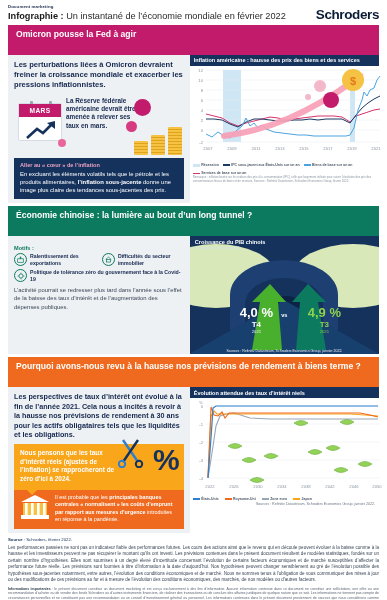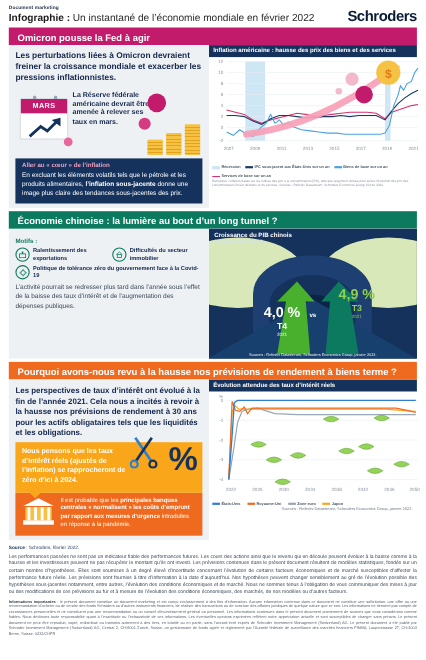--- a/index.html
+++ b/index.html
@@ -14,21 +14,21 @@
   
   .hdr { padding: 5px 0 3px 0; display:flex; align-items:flex-end; justify-content:space-between; }
   .hdr-left { line-height: 1.12; }
   .doc-kicker { font-size: 4.4px; font-weight: 700; color:#1b2a4a; letter-spacing:.1px; }
   .doc-title { font-size: 9.2px; color:#2b2b2b; margin-top:1.5px; white-space:nowrap; }
   .doc-title b { font-weight:700; color:#1b1b1b; }
   .brand { font-size: 13.5px; font-weight:700; color:#0b1b36; letter-spacing:-.4px;margin-left:19px; }
 
   
   .sect { position:relative; margin-bottom:3px; }
-  .sect-bar { color:#fff; font-size:8.6px; font-weight:600; padding:4px 8px 2px 8px; }
+  .sect-bar { color:#fff; font-size:8.6px; font-weight:600; padding:4px 8px 16px 8px; }
   .bar-pink  { background:#c31b6b; }
   .bar-green { background:#0c7a5e; }
   .bar-orng  { background:#ef6a1e; }
   .sect-body { display:flex; background:#eef1f4; }
   .col-l { width:49%; padding:5px 6px 4px 6px; position:relative; }
   .col-r { width:51%; position:relative; background:#ffffff; }
 
   .lead { font-size:7.6px; font-weight:700; color:#14274e; line-height:1.32; }
   .lead.sm { font-size:7.2px; }
 
@@ -101,21 +101,21 @@
           width:0; height:0; border-left:95px solid transparent; border-right:95px solid transparent;
           border-bottom:54px solid #17406f; }
   .gdp-hdr { position:absolute; left:5px; top:3px; color:#fff; font-size:5.6px; font-weight:700; z-index:6; }
   .gdp-sub { font-size:4.4px; font-weight:400; color:#cfe0f2; }
   .vs { position:absolute; left:50%; transform:translateX(-50%); bottom:36px; color:#fff; font-size:5.6px; font-weight:700; z-index:8; }
   .big-pct { position:absolute; z-index:8; text-align:center; line-height:1; }
   .bp-n { font-size:13px; font-weight:700; }
   .bp-q { font-size:8px; font-weight:700; display:block; margin-top:1px; }
   .bp-y { font-size:4.2px; font-weight:400; display:block; margin-top:1px; opacity:.9; }
   .pL { left:50px; bottom:20px; color:#fff; }
-  .pR { right:38px; bottom:36px; color:#8fd14f; }
+  .pR { right:38px; bottom:20px; color:#8fd14f; }
   .src-t { position:absolute; bottom:1px; left:50%; transform:translateX(-50%);
            font-size:3.5px; color:#ffffff; opacity:.92; white-space:nowrap; z-index:9; }
 
   
   .yellow-box { position:relative; background:#f9a61a; color:#fff; padding:5px 6px 6px 6px; margin-top:4px; }
   .yb-txt { font-size:6.4px; font-weight:700; line-height:1.38; width:62%; }
   .yb-tip { position:absolute; left:12px; bottom:-5px; width:0;height:0;
             border-left:6px solid transparent;border-right:6px solid transparent;border-top:6px solid #f9a61a;}
   .pct-sym { position:absolute; right:4px; top:4px; font-size:30px; font-weight:700; color:#14325c; line-height:.8; }
   .sciss { position:absolute; right:40px; top:-6px; }

